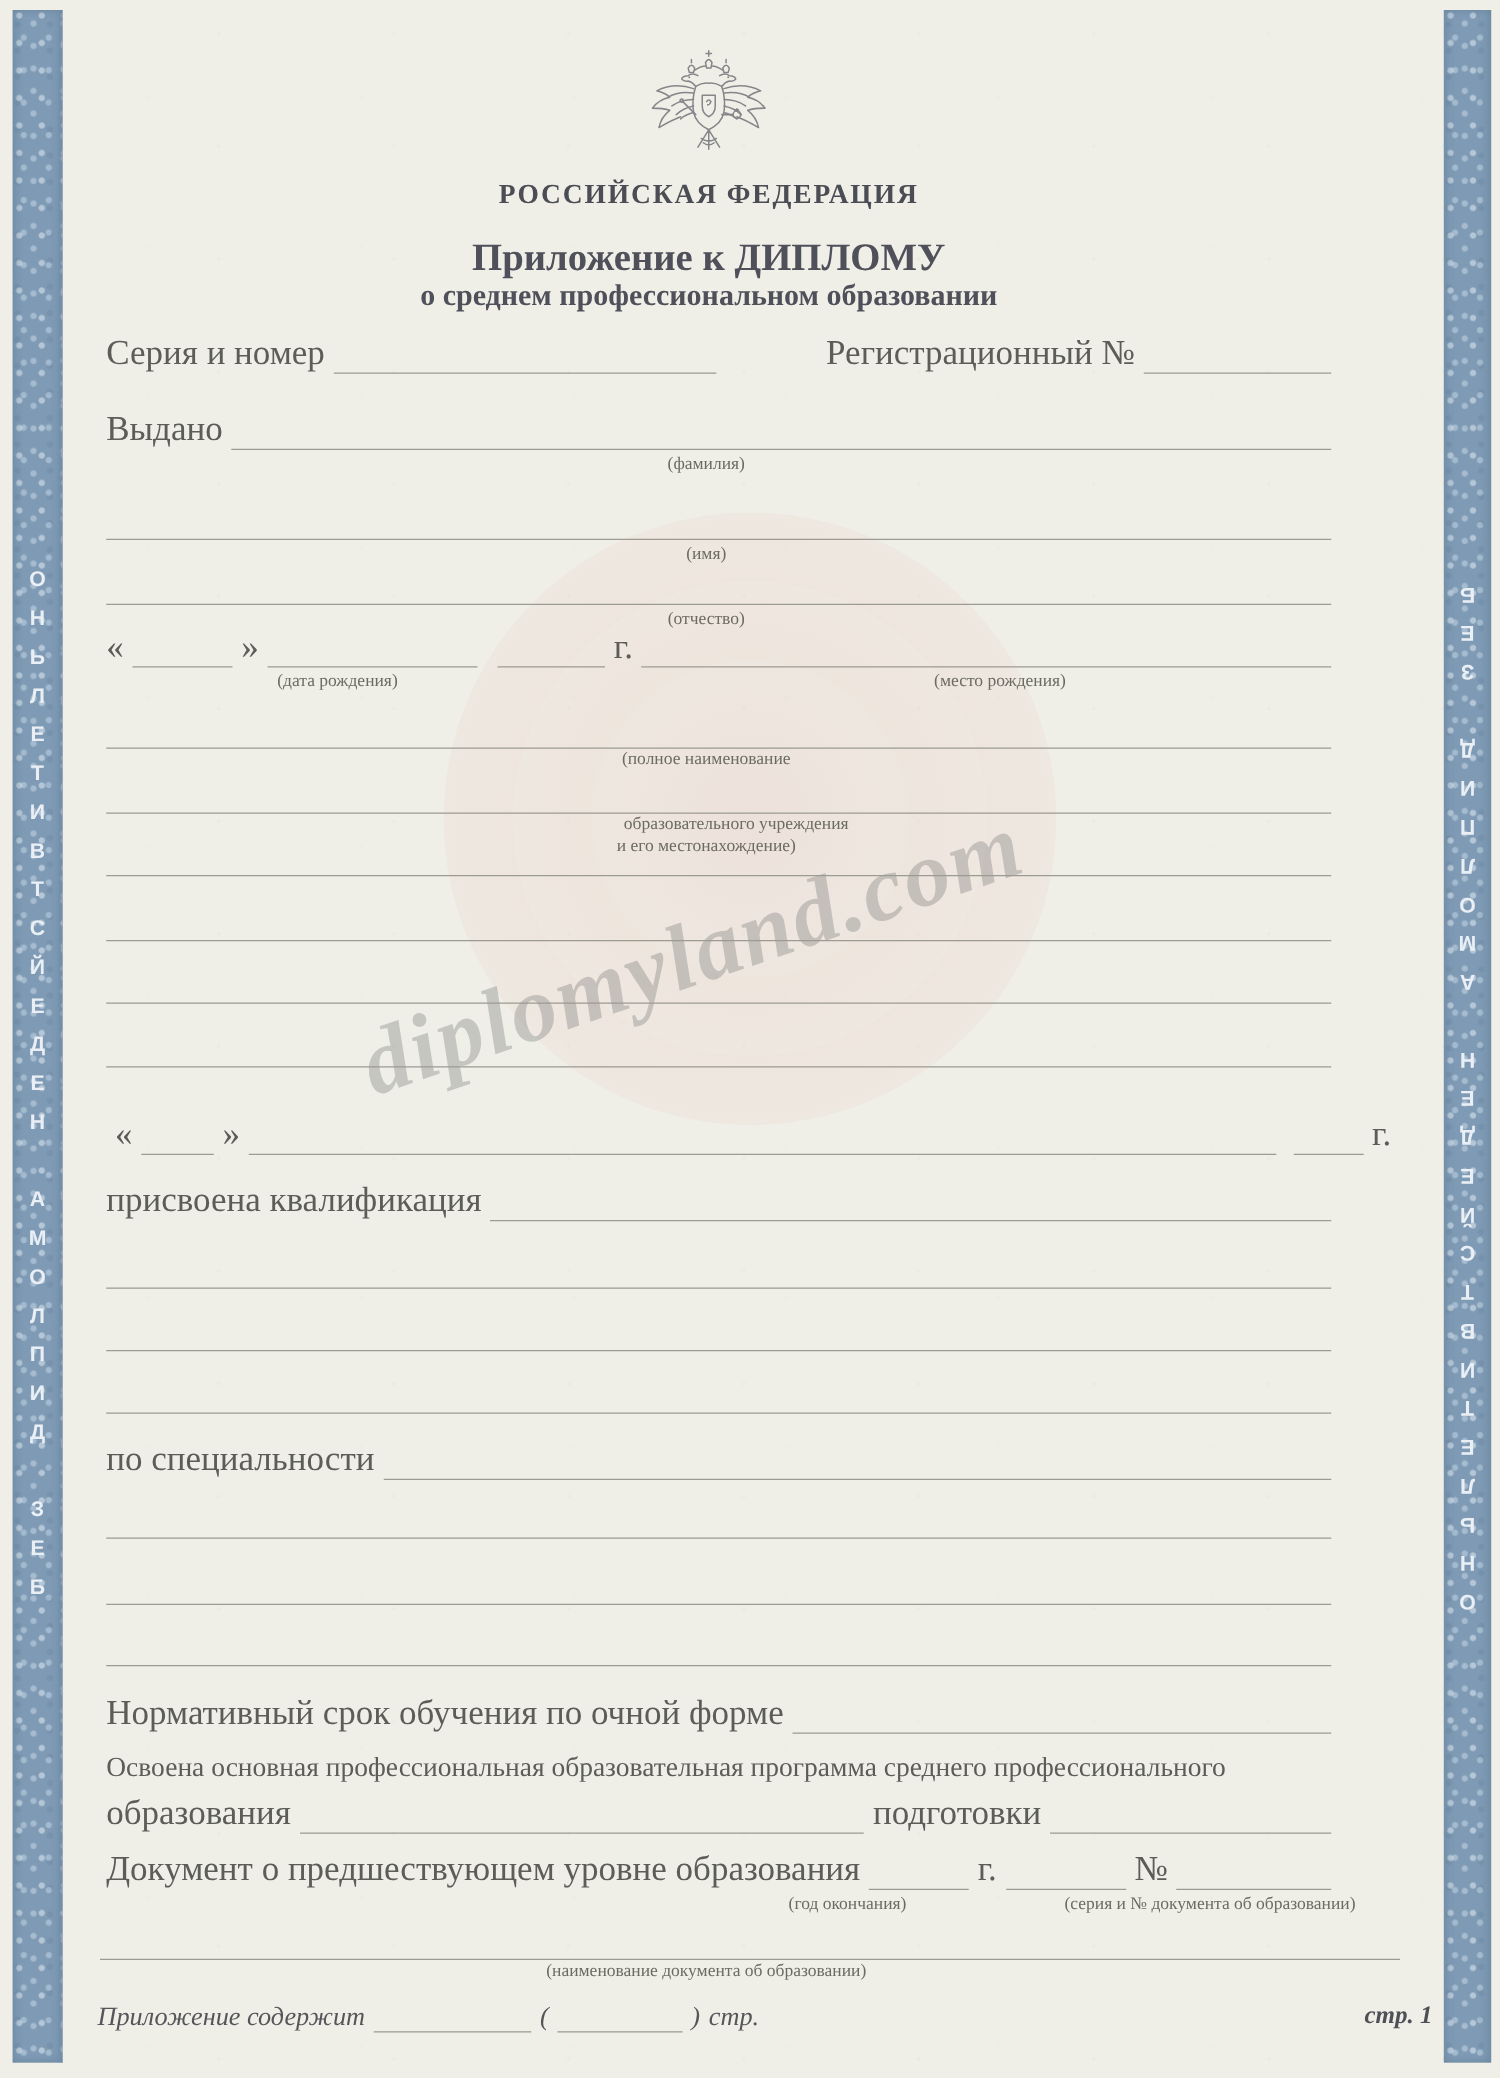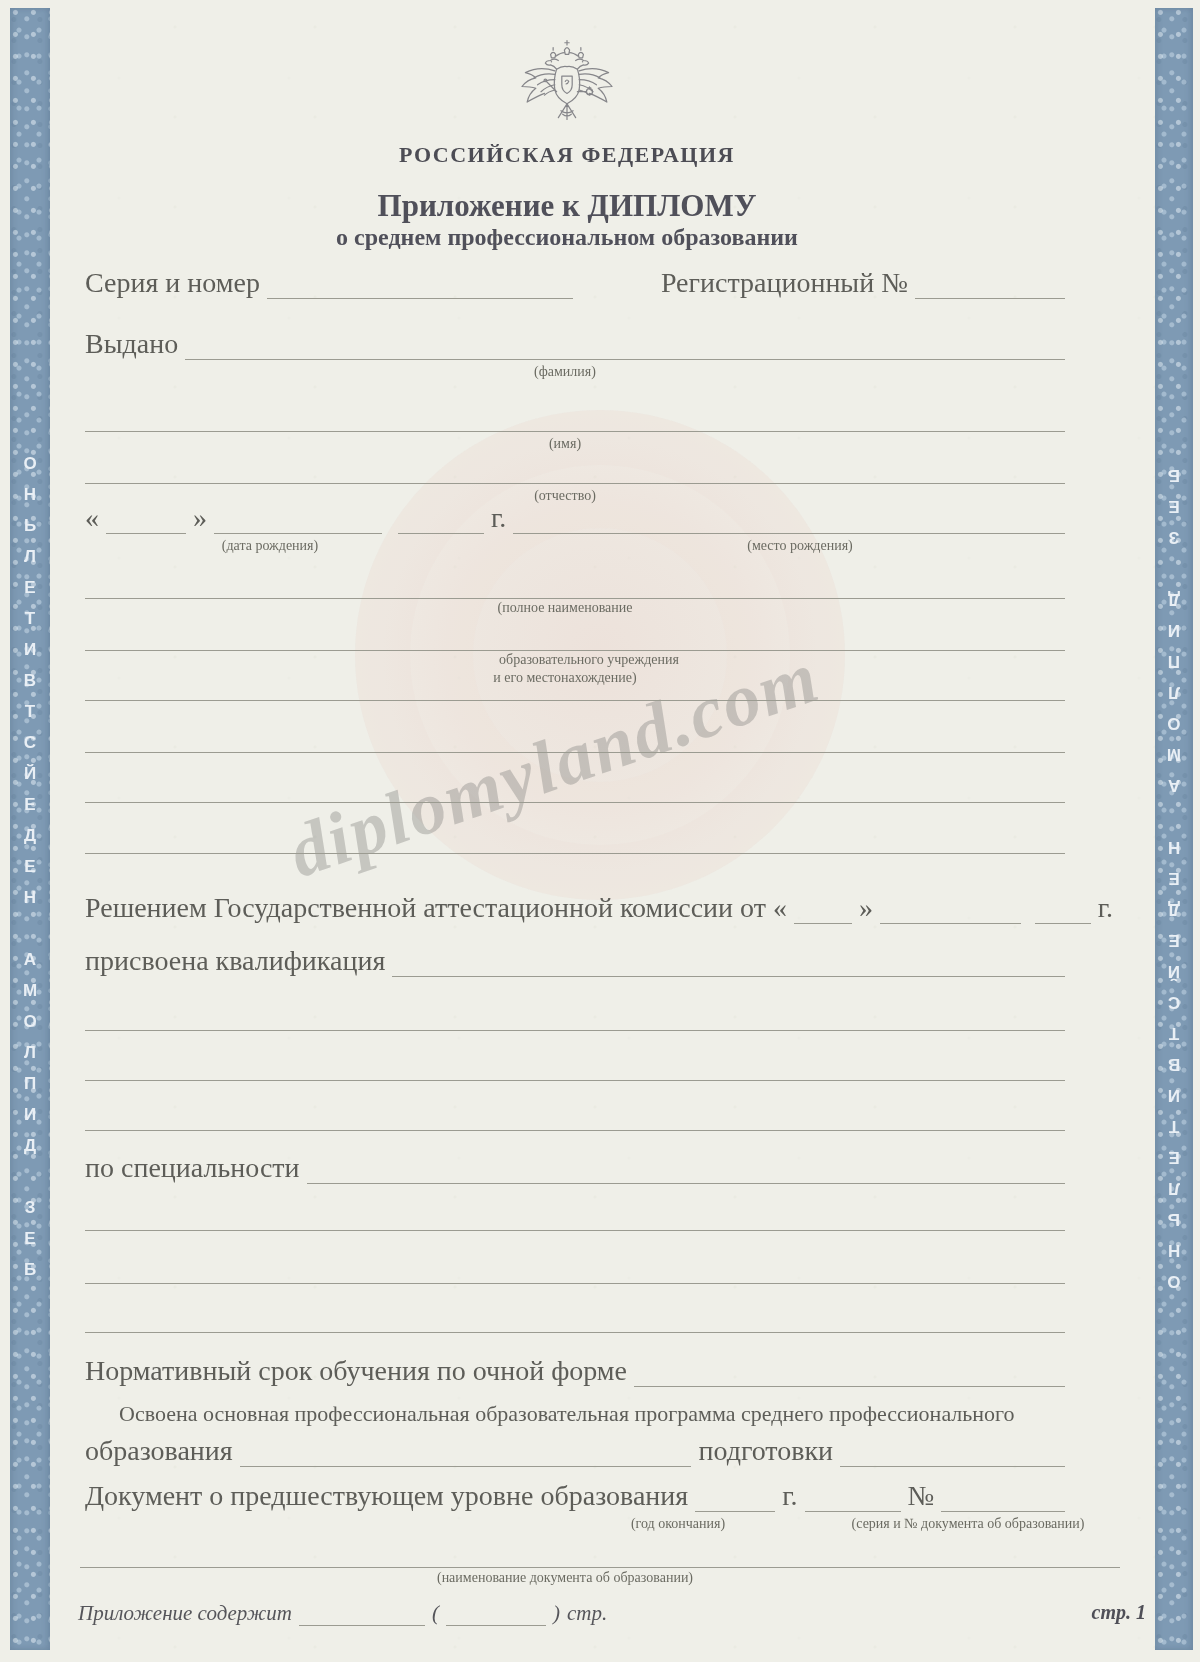--- a/index.html
+++ b/index.html
@@ -63,21 +63,21 @@
   .seg{flex:0 0 auto;height:9px;border-bottom:1px solid #9b9b91;}
   .fill{flex:1 1 auto;height:9px;border-bottom:1px solid #9b9b91;}
   .sp{flex:0 0 auto;height:1px;}
   .ml{margin-left:7px;}
   .line{position:absolute;left:85px;width:980px;height:0;border-top:1px solid #9b9b91;}
   .line.wide{left:80px;width:1040px;}
   .hint{
     position:absolute;transform:translateX(-50%);
     font-size:14px;color:#6b6b62;white-space:nowrap;
   }
-  .prose{position:absolute;left:85px;top:1401px;width:990px;font-size:22px;color:#5d5d58;margin-left:34px;}
+  .prose{position:absolute;left:85px;top:1401px;width:990px;font-size:22px;color:#5d5d58;}
   .footer-row{font-size:21px;font-style:italic;color:#55555a;height:28px;}
   .pageno{
     position:absolute;right:54px;top:1601px;
     font-size:20px;font-style:italic;font-weight:bold;color:#4f4f57;
   }
   svg .stroke{stroke:#86868a;stroke-width:1.4;fill:none;stroke-linecap:round;stroke-linejoin:round;}
 </style>
 </head>
 <body>
 
@@ -170,21 +170,20 @@
 <span class="hint" style="left:565px;top:600px">(полное наименование</span>
 <div class="line" style="top:650px"></div>
 <span class="hint" style="left:589px;top:652px">образовательного учреждения</span>
 <div class="line" style="top:700px"></div>
 <span class="hint" style="left:565px;top:670px">и его местонахождение)</span>
 <div class="line" style="top:752px"></div>
 <div class="line" style="top:802px"></div>
 <div class="line" style="top:853px"></div>
 
 <div class="row" style="top:894px;width:1028px">
-  <span class="lbl">Решением Государственной аттестационной комиссии от</span>
   <span class="lbl ml">«</span>
   <span class="seg ml" style="width:58px"></span>
   <span class="lbl ml">»</span>
   <span class="fill ml"></span>
   <span class="sp" style="width:14px"></span>
   <span class="seg" style="width:56px"></span>
   <span class="lbl ml">г.</span>
 </div>
 
 <div class="row" style="top:947px">

